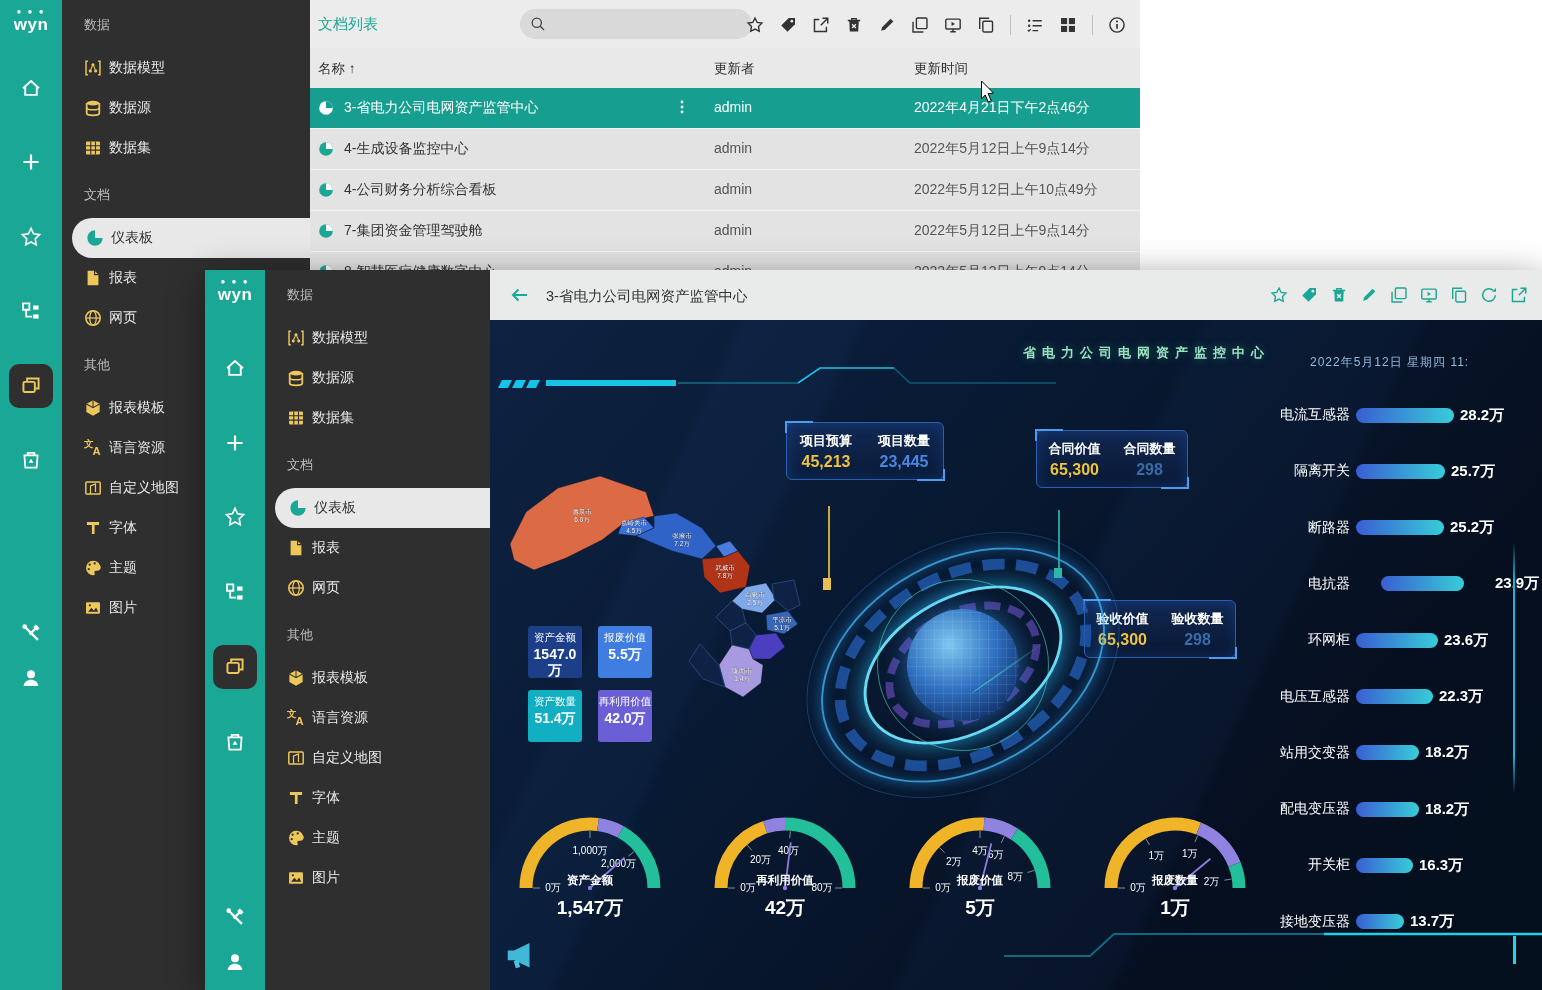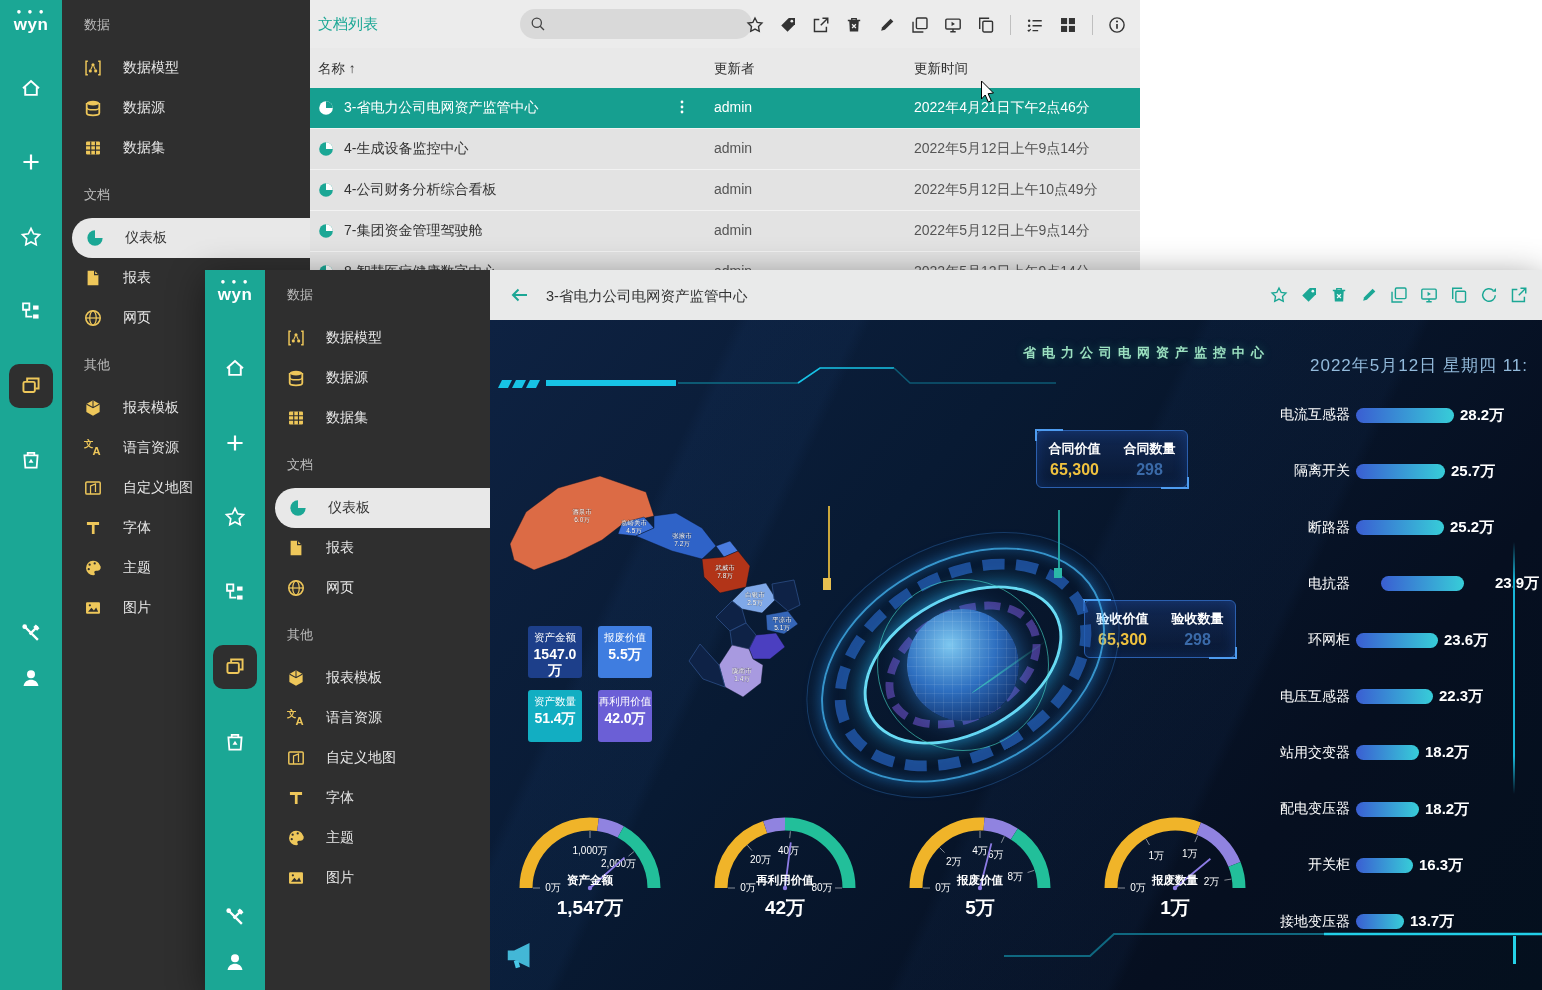--- a/index.html
+++ b/index.html
@@ -10,21 +10,21 @@
   .logo{position:absolute;top:8px;left:0;right:0;text-align:center;color:#fff}
   .logo .dots{font-size:8px;line-height:7px;letter-spacing:2px}
   .logo .wyn{font-size:17px;font-weight:bold;letter-spacing:.5px}
   .rail-item{position:absolute;left:9px;width:44px;height:44px;display:flex;align-items:center;
              justify-content:center;color:#fff;border-radius:10px;cursor:pointer}
   .rail-item .ic{width:22px;height:22px}
   .rail-item.rsel{background:#2f2f2f;color:#eec75a}
   .menu{position:absolute;top:0;bottom:0;background:#2f2f2f}
   .sec-label{position:absolute;left:22px;color:#bdbdbd;font-size:13px}
   .m-item{position:absolute;left:0;right:0;height:40px;display:flex;align-items:center;
-          padding-left:22px;gap:21px;color:#e8e8e8;font-size:14px;cursor:pointer;box-sizing:border-box}
+          padding-left:22px;gap:7px;color:#e8e8e8;font-size:14px;cursor:pointer;box-sizing:border-box}
   .m-item .ic{width:18px;height:18px;color:#eec75a;flex:0 0 18px}
   .m-item.sel{left:10px;padding-left:14px;background:#e8e8e8;border-radius:20px 0 0 20px;color:#333}
   .m-item.sel .ic{color:#1ba795}
   .menu .bgfill{fill:#2f2f2f}.menu .sel .bgfill{fill:#e8e8e8}
   .menu .bgstroke{stroke:#2f2f2f;fill:none}
   .ic{display:block}
   
   #win1{position:absolute;left:0;top:0;width:1140px;height:990px}
   #win1 .rail{width:62px}
   #win1 .menu{left:62px;width:248px}
@@ -65,21 +65,21 @@
   .vtitle{position:absolute;left:56px;top:17px;font-size:14.5px;color:#333}
   .vheader .tb{top:16px}
   
   .dash{position:absolute;left:285px;top:50px;width:1052px;height:670px;overflow:hidden;
         background:linear-gradient(130deg,#0e2242 0%,#081a33 35%,#060f20 75%,#04101e 100%)}
   .dash::before{content:"";position:absolute;inset:0;pointer-events:none;background:
      linear-gradient(115deg,transparent 18%,rgba(44,96,170,.07) 19% 27%,transparent 28%),
      linear-gradient(115deg,transparent 52%,rgba(44,96,170,.06) 53% 68%,transparent 69%)}
   .d-title{position:absolute;left:0;top:24px;width:780px;text-align:right;font-size:13px;font-weight:bold;
            letter-spacing:6px;color:#9be0c0;text-shadow:0 0 10px rgba(60,220,160,.35)}
-  .d-date{position:absolute;left:820px;top:34px;font-size:17px;color:#93bbdc;white-space:nowrap;letter-spacing:1px}
+  .d-date{position:absolute;left:820px;top:34px;font-size:12px;color:#93bbdc;white-space:nowrap;letter-spacing:1px}
   .tcard{position:absolute;display:flex;justify-content:space-around;align-items:center;border-radius:6px;
          background:linear-gradient(180deg,rgba(24,52,110,.55),rgba(10,26,60,.30));
          border:1px solid #2b5fae;box-shadow:inset 0 0 14px rgba(40,120,255,.22)}
   .tcard::before{content:"";position:absolute;left:-2px;top:-2px;width:26px;height:10px;
          border-top:2px solid #4e9cf0;border-left:2px solid #4e9cf0}
   .tcard::after{content:"";position:absolute;right:-2px;bottom:-2px;width:26px;height:10px;
          border-bottom:2px solid #4e9cf0;border-right:2px solid #4e9cf0}
   #card1{left:296px;top:102px;width:156px;height:56px}
   #card2{left:546px;top:110px;width:150px;height:56px}
   #card3{left:594px;top:280px;width:150px;height:56px}
@@ -717,20 +717,30 @@
             <polygon points="20,16 30,16 26,24 16,24"></polygon>
             <polygon points="34,16 44,16 40,24 30,24"></polygon>
         </g>
         <rect x="50" y="16" width="130" height="6" fill="#17c3e6"></rect>
         <rect x="182" y="18" width="120" height="2" fill="#0d5a74"></rect>
         <polyline points="302,19 324,4 398,4" stroke="#17c3e6" stroke-width="1.6" fill="none"></polyline>
         <polyline points="398,4 414,19 560,19" stroke="#0d5a74" stroke-width="1.6" fill="none"></polyline>
       </svg>
       <div class="d-date">2022年5月12日 星期四  11:</div>
 
+      <div class="tcard" id="card1">
+          <div class="tc-item">
+       <div class="tc-label">项目预算</div>
+       <div class="tc-value" style="color:#f0c23e">45,213</div>
+     </div>
+          <div class="tc-item">
+       <div class="tc-label">项目数量</div>
+       <div class="tc-value" style="color:#4a86e0">23,445</div>
+     </div>
+        </div>
       <div class="tcard" id="card2">
           <div class="tc-item">
        <div class="tc-label">合同价值</div>
        <div class="tc-value" style="color:#f0c23e">65,300</div>
      </div>
           <div class="tc-item">
        <div class="tc-label">合同数量</div>
        <div class="tc-value" style="color:#3a6aa8">298</div>
      </div>
         </div>

